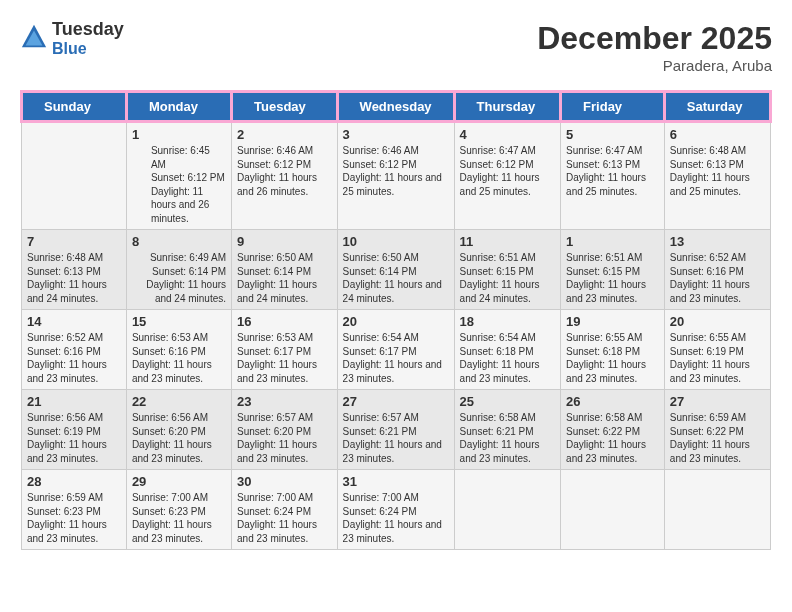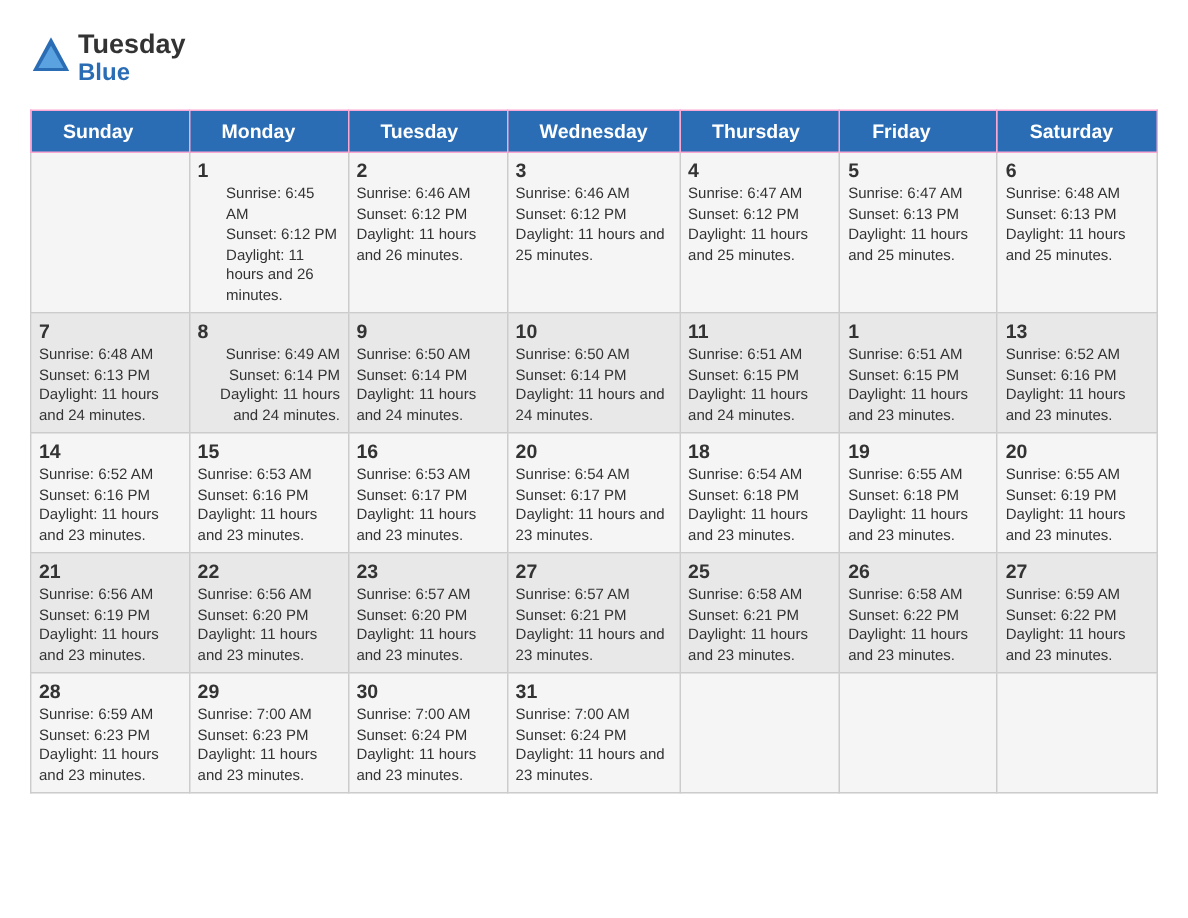--- a/index.html
+++ b/index.html
@@ -59,21 +59,21 @@
       border-collapse: collapse;
       font-size: 11px;
     }
     .calendar-table thead tr th {
       background-color: #2a6db5;
       color: #fff;
       padding: 6px 21px;
       text-align: left;
       font-size: 13px;
       font-weight: bold;
-      border: 1px solid #f9a8d4;
+      border: 3px solid #f9a8d4;
     }
     .calendar-table tbody tr td {
       vertical-align: top;
       padding: 4px 5px;
       border: 1px solid #ccc;
       min-height: 80px;
       height: 80px;
       width: 14.28%;
       color: #333;
     }
@@ -105,20 +105,24 @@
   <div class="logo">
     <svg class="logo-icon" viewBox="0 0 30 30" xmlns="http://www.w3.org/2000/svg">
       <polygon points="15,2 28,26 2,26" fill="#2a6db5"></polygon>
       <polygon points="15,8 24,24 6,24" fill="#5ba3e0"></polygon>
     </svg>
     <div class="logo-text">
       <span class="logo-general">Tuesday</span>
       <span class="logo-blue">Blue</span>
     </div>
   </div>
+  <div class="title-block">
+    <div class="month-title">December 2025</div>
+    <div class="location">Paradera, Aruba</div>
+  </div>
 </div>
 
 <table class="calendar-table">
   <thead>
     <tr>
     <th>Sunday</th>
         <th>Monday</th>
         <th>Tuesday</th>
         <th>Wednesday</th>
         <th>Thursday</th>

